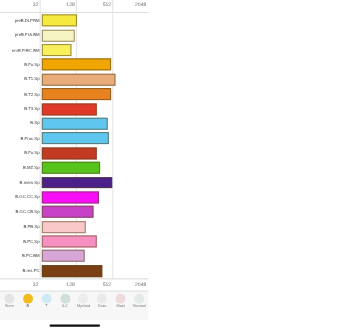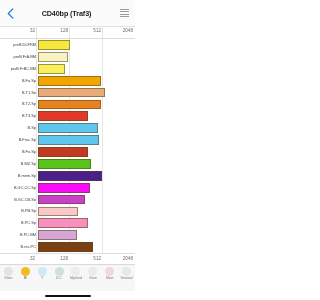--- a/index.html
+++ b/index.html
@@ -99,36 +99,20 @@
     height:9px;min-height:9px;background:#fff;
     display:flex;align-items:center;justify-content:center;
   }
   .home-bar i{display:block;width:46px;height:2px;border-radius:2px;background:#111;}
 </style>
 </head>
 <body>
 
 <div id="app">
 
-  <div class="navbar">
-    <div class="nav-back">
-      <span>
-        <svg width="7" height="11" viewBox="0 0 7 11">
-          <path d="M5.8 0.9 L1.3 5.5 L5.8 10.1" fill="none" stroke="#1f7de0" stroke-width="1.3" stroke-linecap="round" stroke-linejoin="round"></path>
-        </svg>
-      </span>
-    </div>
-    <div class="nav-title">CD40bp (Traf3)</div>
-    <div class="nav-menu">
-      <i></i>
-        <i></i>
-        <i></i>
-        <i></i>
-    </div>
-  </div>
 
   <div class="axis">
     <div class="tickline" style="left:36px"></div>
     <div class="tickline" style="left:69px"></div>
     <div class="tickline" style="left:102px"></div>
     <div class="tick" style="left:36px">32</div>
     <div class="tick" style="left:69px">128</div>
     <div class="tick" style="left:102px">512</div>
     <div class="tick" style="left:134px">2048</div>
   </div>

